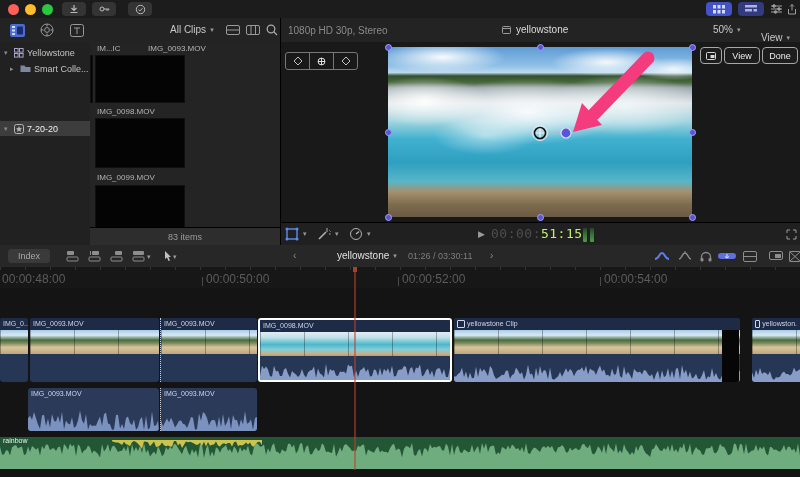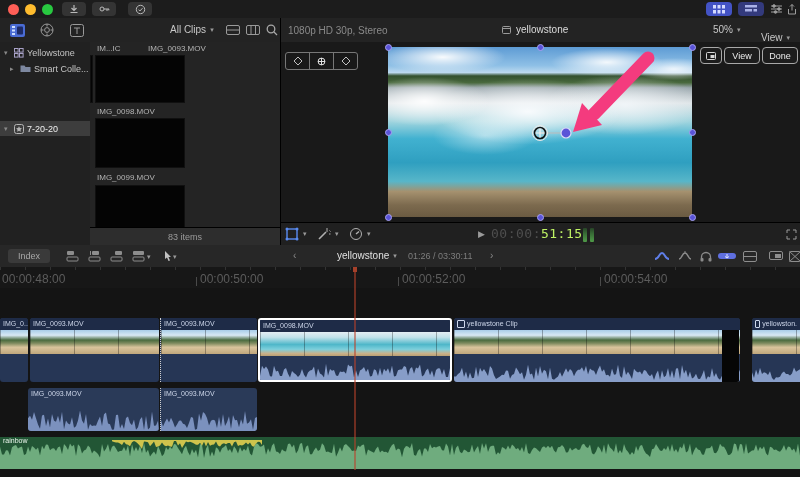--- a/index.html
+++ b/index.html
@@ -442,21 +442,21 @@
           <rect x="0.5" y="0.5" width="11" height="10" rx="1" stroke="#8d8d8d" fill="none"></rect>
           <path d="M0.5 0.5l11 10M11.5 0.5l-11 10" stroke="#8d8d8d"></path>
         </svg>
     </div>
   </div>
 
   <div class="abs" id="ruler">
     <div class="rtick" style="left:2px;">
         <span>00:00:48:00</span>
       </div>
-    <div class="rtick" style="left:196px;">
+    <div class="rtick" style="left:202px;">
         <span class="tk"></span>
         <span>00:00:50:00</span>
       </div>
     <div class="rtick" style="left:398px;">
         <span class="tk"></span>
         <span>00:00:52:00</span>
       </div>
     <div class="rtick" style="left:600px;">
         <span class="tk"></span>
         <span>00:00:54:00</span>

